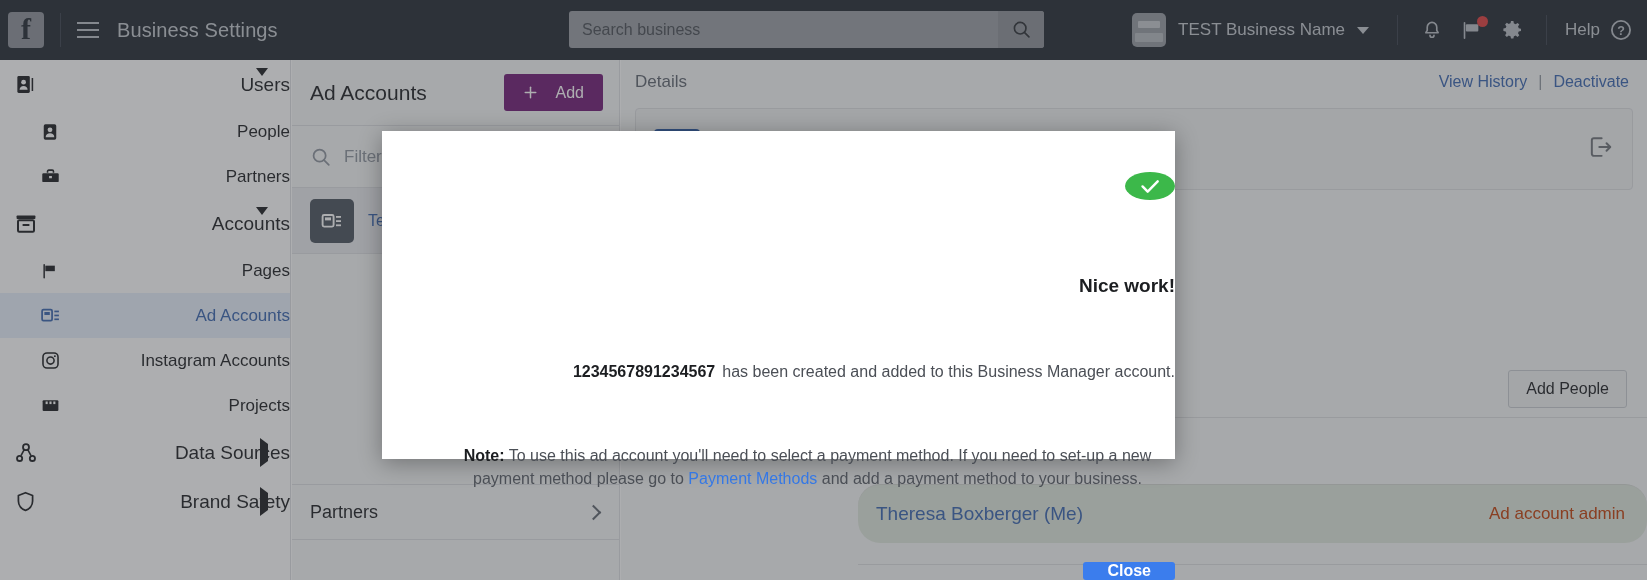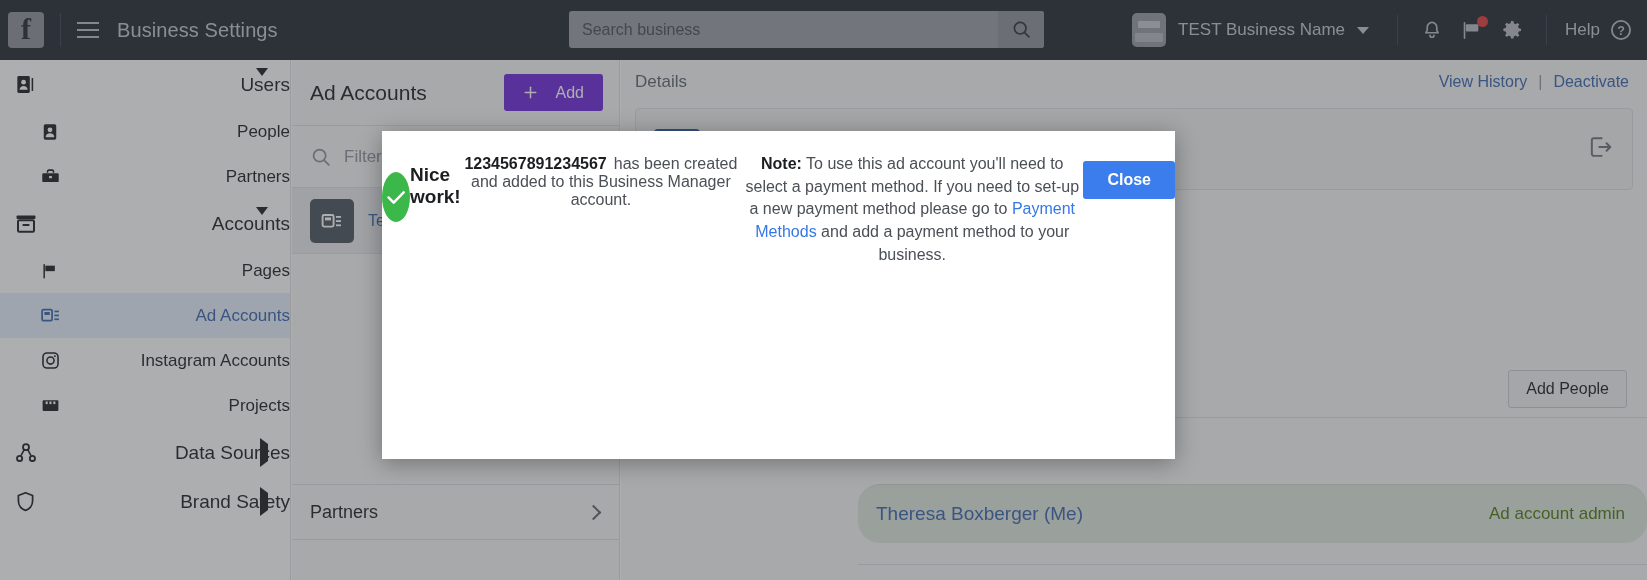--- a/index.html
+++ b/index.html
@@ -121,21 +121,21 @@
   .mid-col {
     position: absolute; left: 292px; top: 60px; bottom: 0; width: 328px;
     background: #f5f6f7; border-right: 1px solid #dddfe2;
   }
   .mid-head {
     height: 66px; display: flex; align-items: center; justify-content: space-between;
     padding: 0 16px 0 18px; border-bottom: 1px solid #dddfe2;
   }
   .mid-title { font-size: 21px; color: #1c1e21; }
   .add-btn {
-    background: #6d28d9; color: #fff; border: 0; border-radius: 3px;
+    background: #701a75; color: #fff; border: 0; border-radius: 3px;
     height: 37px; padding: 0 19px; font-size: 16px; cursor: pointer;
     display: flex; align-items: center; gap: 18px;
     font-family: "Liberation Sans", sans-serif;
   }
   .filter-row {
     height: 62px; display: flex; align-items: center; gap: 12px;
     padding: 0 18px; border-bottom: 1px solid #dddfe2; background: #f5f6f7;
   }
   .filter-input {
     border: 0; outline: 0; background: transparent; font-size: 17px; color: #606770;
@@ -204,38 +204,38 @@
     font-family: "Liberation Sans", sans-serif;
   }
   .person-row {
     position: absolute; left: 237px; right: 0; top: 424px; height: 59px;
     background: #dfe7dd; display: flex; align-items: center;
     justify-content: space-between; padding: 0 22px 0 18px;
     border-top: 1px solid #d4d8d3;
     border-radius: 22px;
   }
   .person-name { font-size: 19px; color: #3a66b0; cursor: pointer; }
-  .person-role { font-size: 17px; color: #4d7c0f; }
+  .person-role { font-size: 17px; color: #c2410c; }
   .person-row-empty {
     position: absolute; left: 237px; right: 0; top: 504px; bottom: 0;
     border-top: 1px solid #dcdee1;
   }
 
   
   .dim {
     position: absolute; inset: 0; background: rgba(60,62,66,.42);
     z-index: 50;
   }
 
   
   .modal {
     position: absolute; left: 382px; top: 131px; width: 793px; height: 328px;
     background: #ffffff; z-index: 60;
     box-shadow: 0 4px 22px rgba(0,0,0,.32);
-    display: flex; flex-direction: row; align-items: flex-start;
+    display: flex; flex-direction: column; align-items: flex-end; gap: 42px;
   }
   .check-circle {
     width: 50px; height: 50px; border-radius: 50%; background: #3cb84a;
     margin-top: 41px; display: flex; align-items: center; justify-content: center;
   }
   .modal-title {
     margin-top: 33px; font-size: 19px; font-weight: 700; color: #1c1e21;
   }
   .modal-line {
     margin-top: 24px; font-size: 16px; color: #4b4f56; text-align: center;

